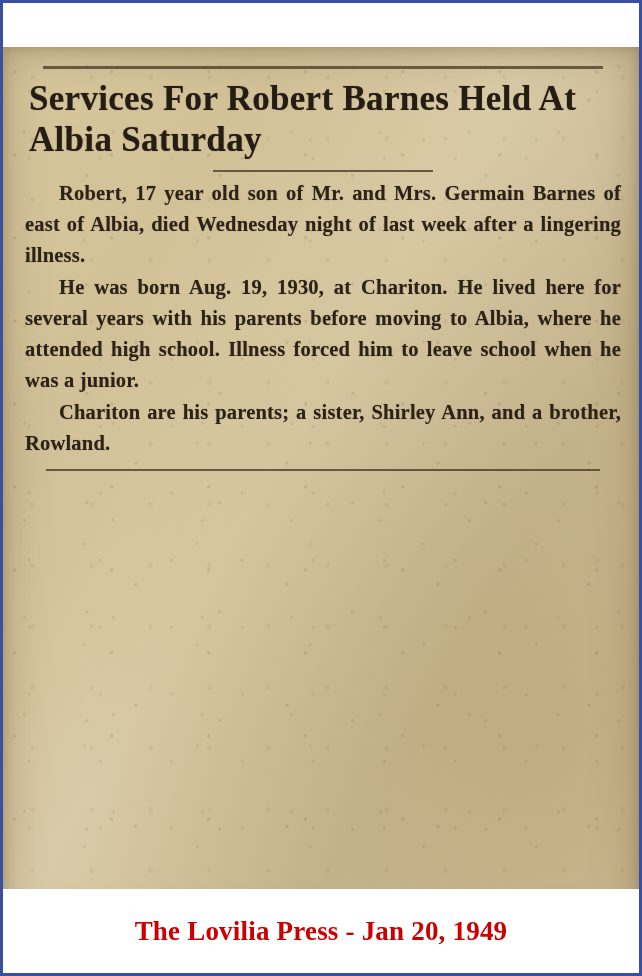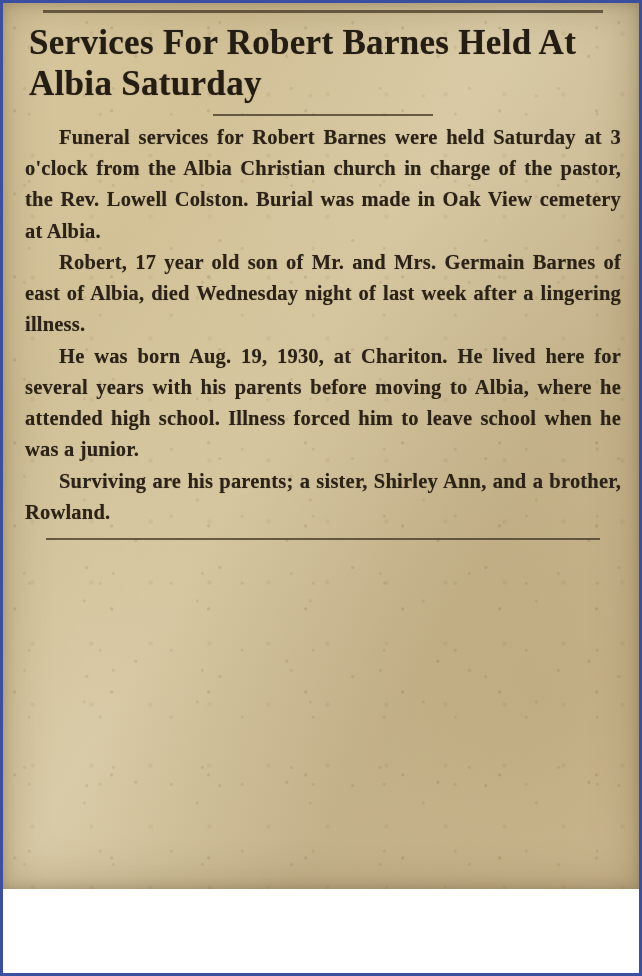--- a/index.html
+++ b/index.html
@@ -26,23 +26,24 @@
   
   .clipping {
     position: relative;
     width: 100%;
     height: 886px;
     box-sizing: border-box;
     background:
       radial-gradient(ellipse at 18% 12%, rgba(215,196,150,0.55) 0%, rgba(215,196,150,0) 55%),
       radial-gradient(ellipse at 85% 78%, rgba(176,154,108,0.45) 0%, rgba(176,154,108,0) 60%),
       linear-gradient(120deg, #d8c9a4 0%, #cfbf98 22%, #d9cba7 45%, #c9b892 70%, #d4c29c 100%);
-    padding: 0 18px 0 22px;
+    padding: 12px 18px 0 22px;
     color: #2b2419;
     overflow: hidden;
+    margin-top: 44px;
   }
   
   .clipping:before {
     content: "";
     position: absolute;
     inset: 0;
     pointer-events: none;
     background-image:
       radial-gradient(circle at 12% 30%, rgba(120,96,58,0.18) 0 1.2px, transparent 2px),
       radial-gradient(circle at 63% 18%, rgba(120,96,58,0.14) 0 1.4px, transparent 2px),
@@ -133,23 +134,25 @@
 
   <div class="clipping">
 
     <div class="rule rule-top"></div>
 
     <h1 class="headline">Services For Robert Barnes Held At Albia Saturday</h1>
 
     <div class="rule rule-mid"></div>
 
     <div class="body-text">
-      <p>Funeral services for Robert Barnes were held Saturday at 3 o'clock from the Albia Christian church in charge of the pastor, the Rev. Lowell Colston. Burial was made in Oak View cemetery at Albia.</p>
       <p>Robert, 17 year old son of Mr. and Mrs. Germain Barnes of east of Albia, died Wednesday night of last week after a lingering illness.</p>
       <p>He was born Aug. 19, 1930, at Chariton. He lived here for several years with his parents before moving to Albia, where he attended high school. Illness forced him to leave school when he was a junior.</p>
-      <p>Surviving are his parents; a sister, Shirley Ann, and a brother, Rowland.</p>
+      <p>Chariton are his parents; a sister, Shirley Ann, and a brother, Rowland.</p>
     </div>
 
     <div class="rule rule-bottom"></div>
   </div>
 
+  <div class="caption">
+    <span class="caption-text">The Lovilia Press - Jan 20, 1949</span>
+  </div>
 
 </div>
 
 </body></html>

